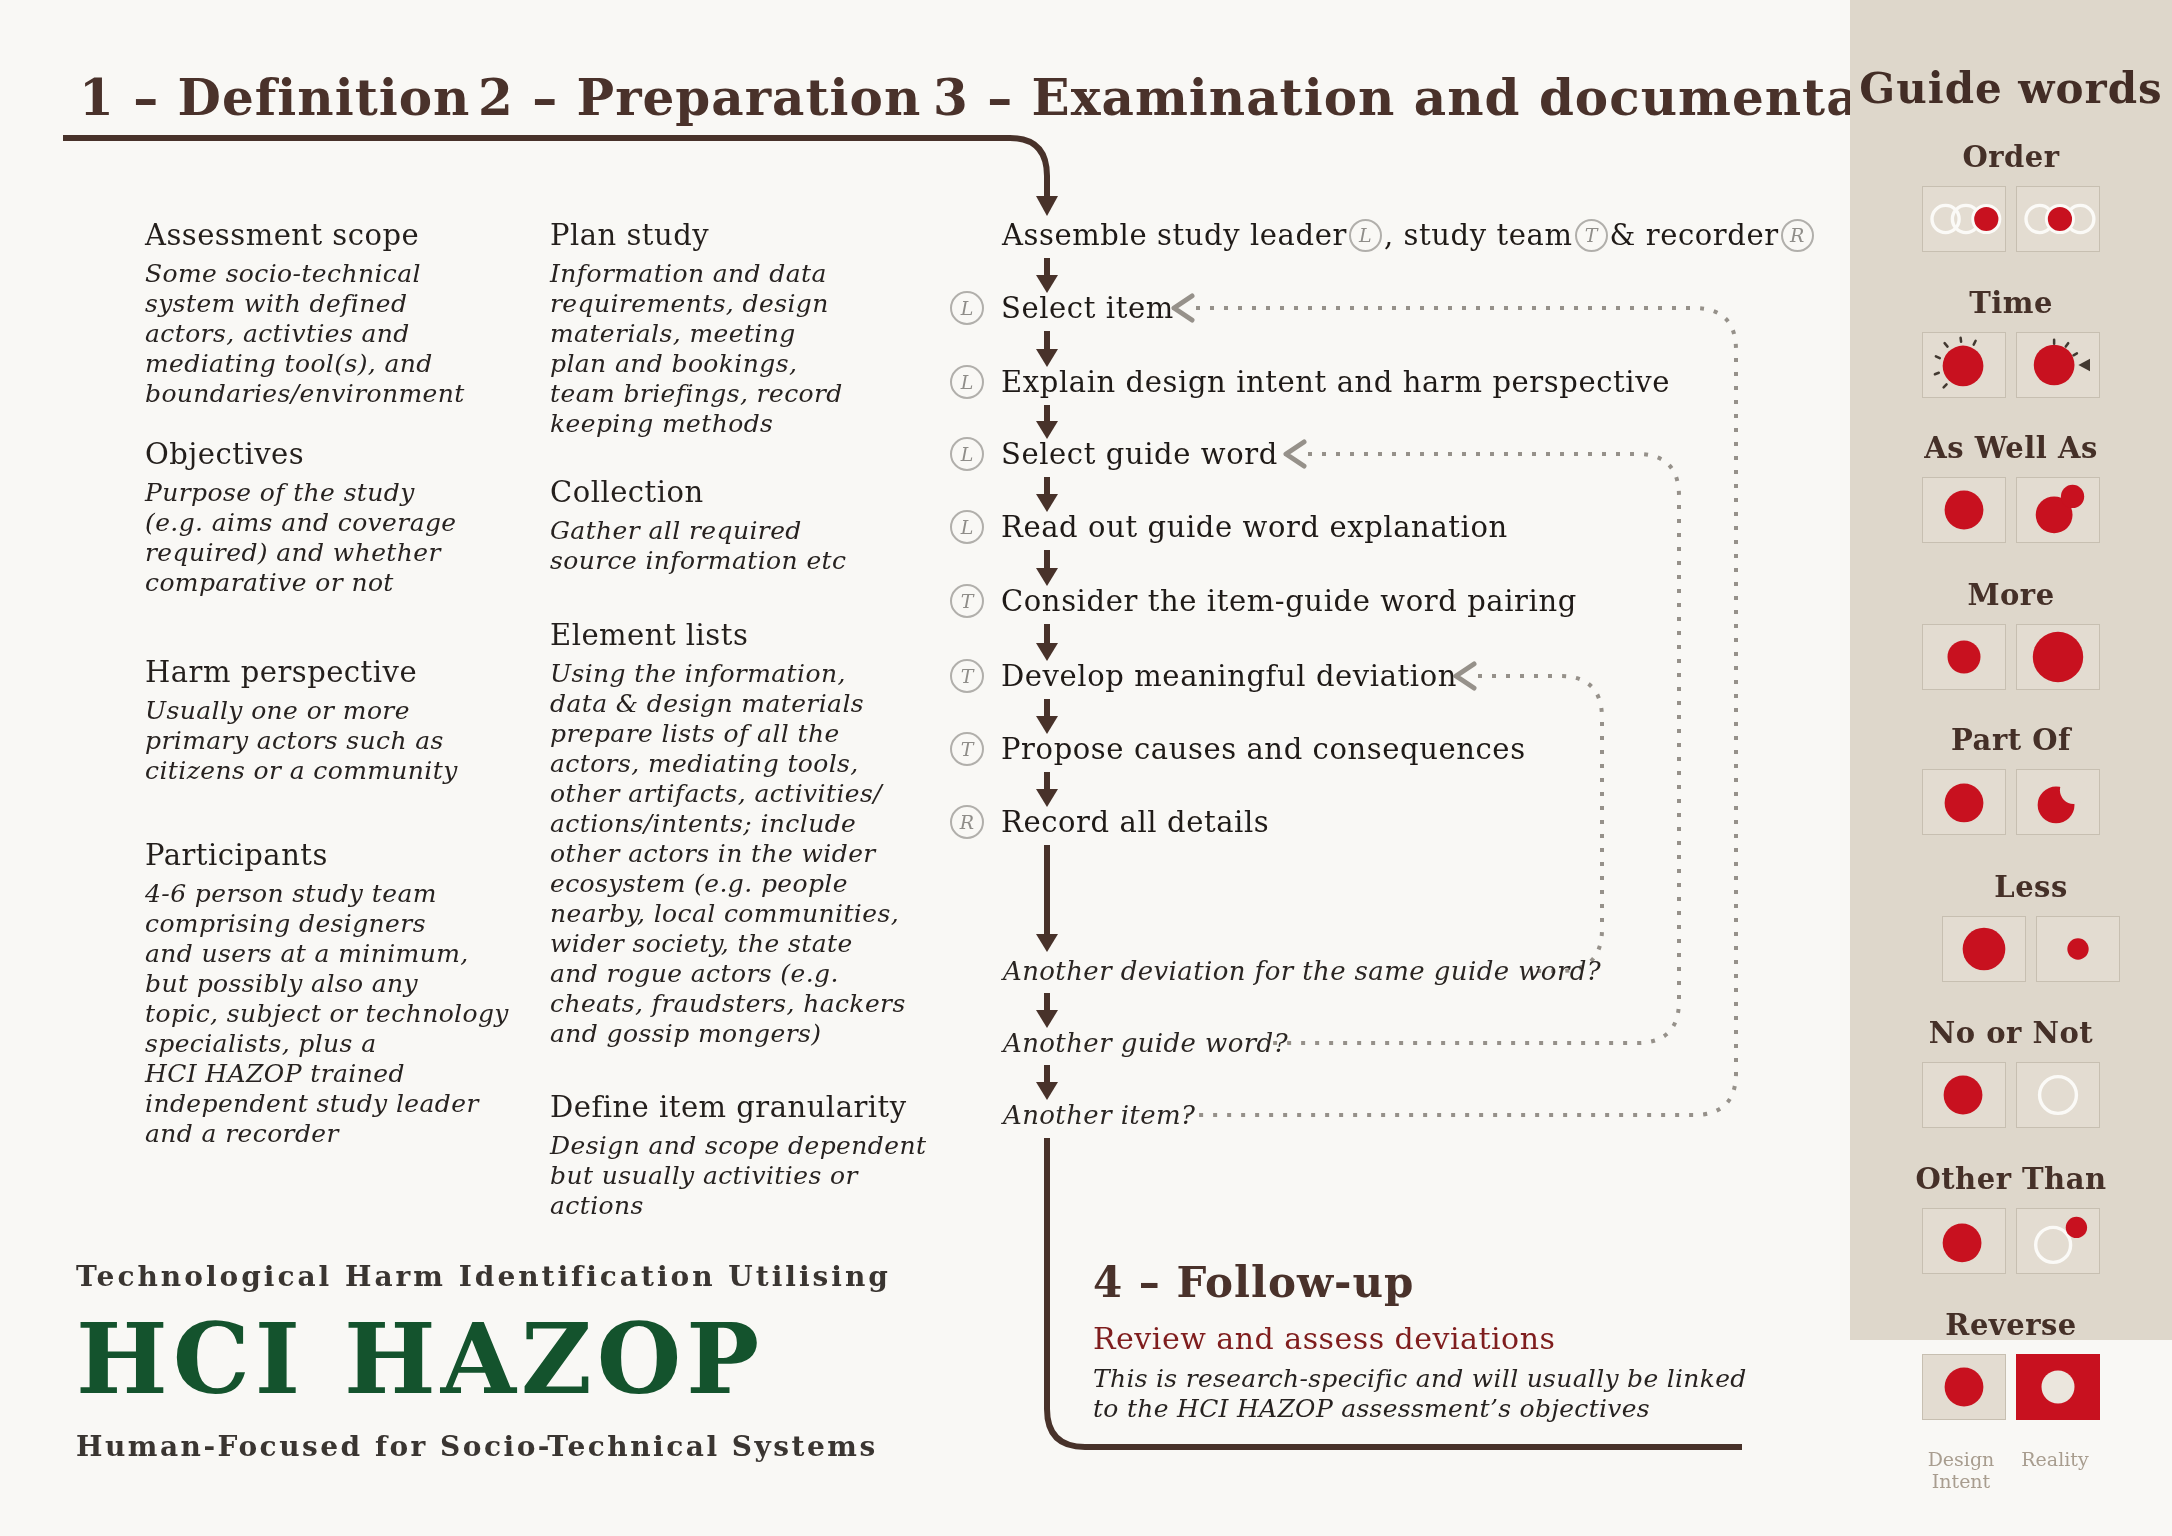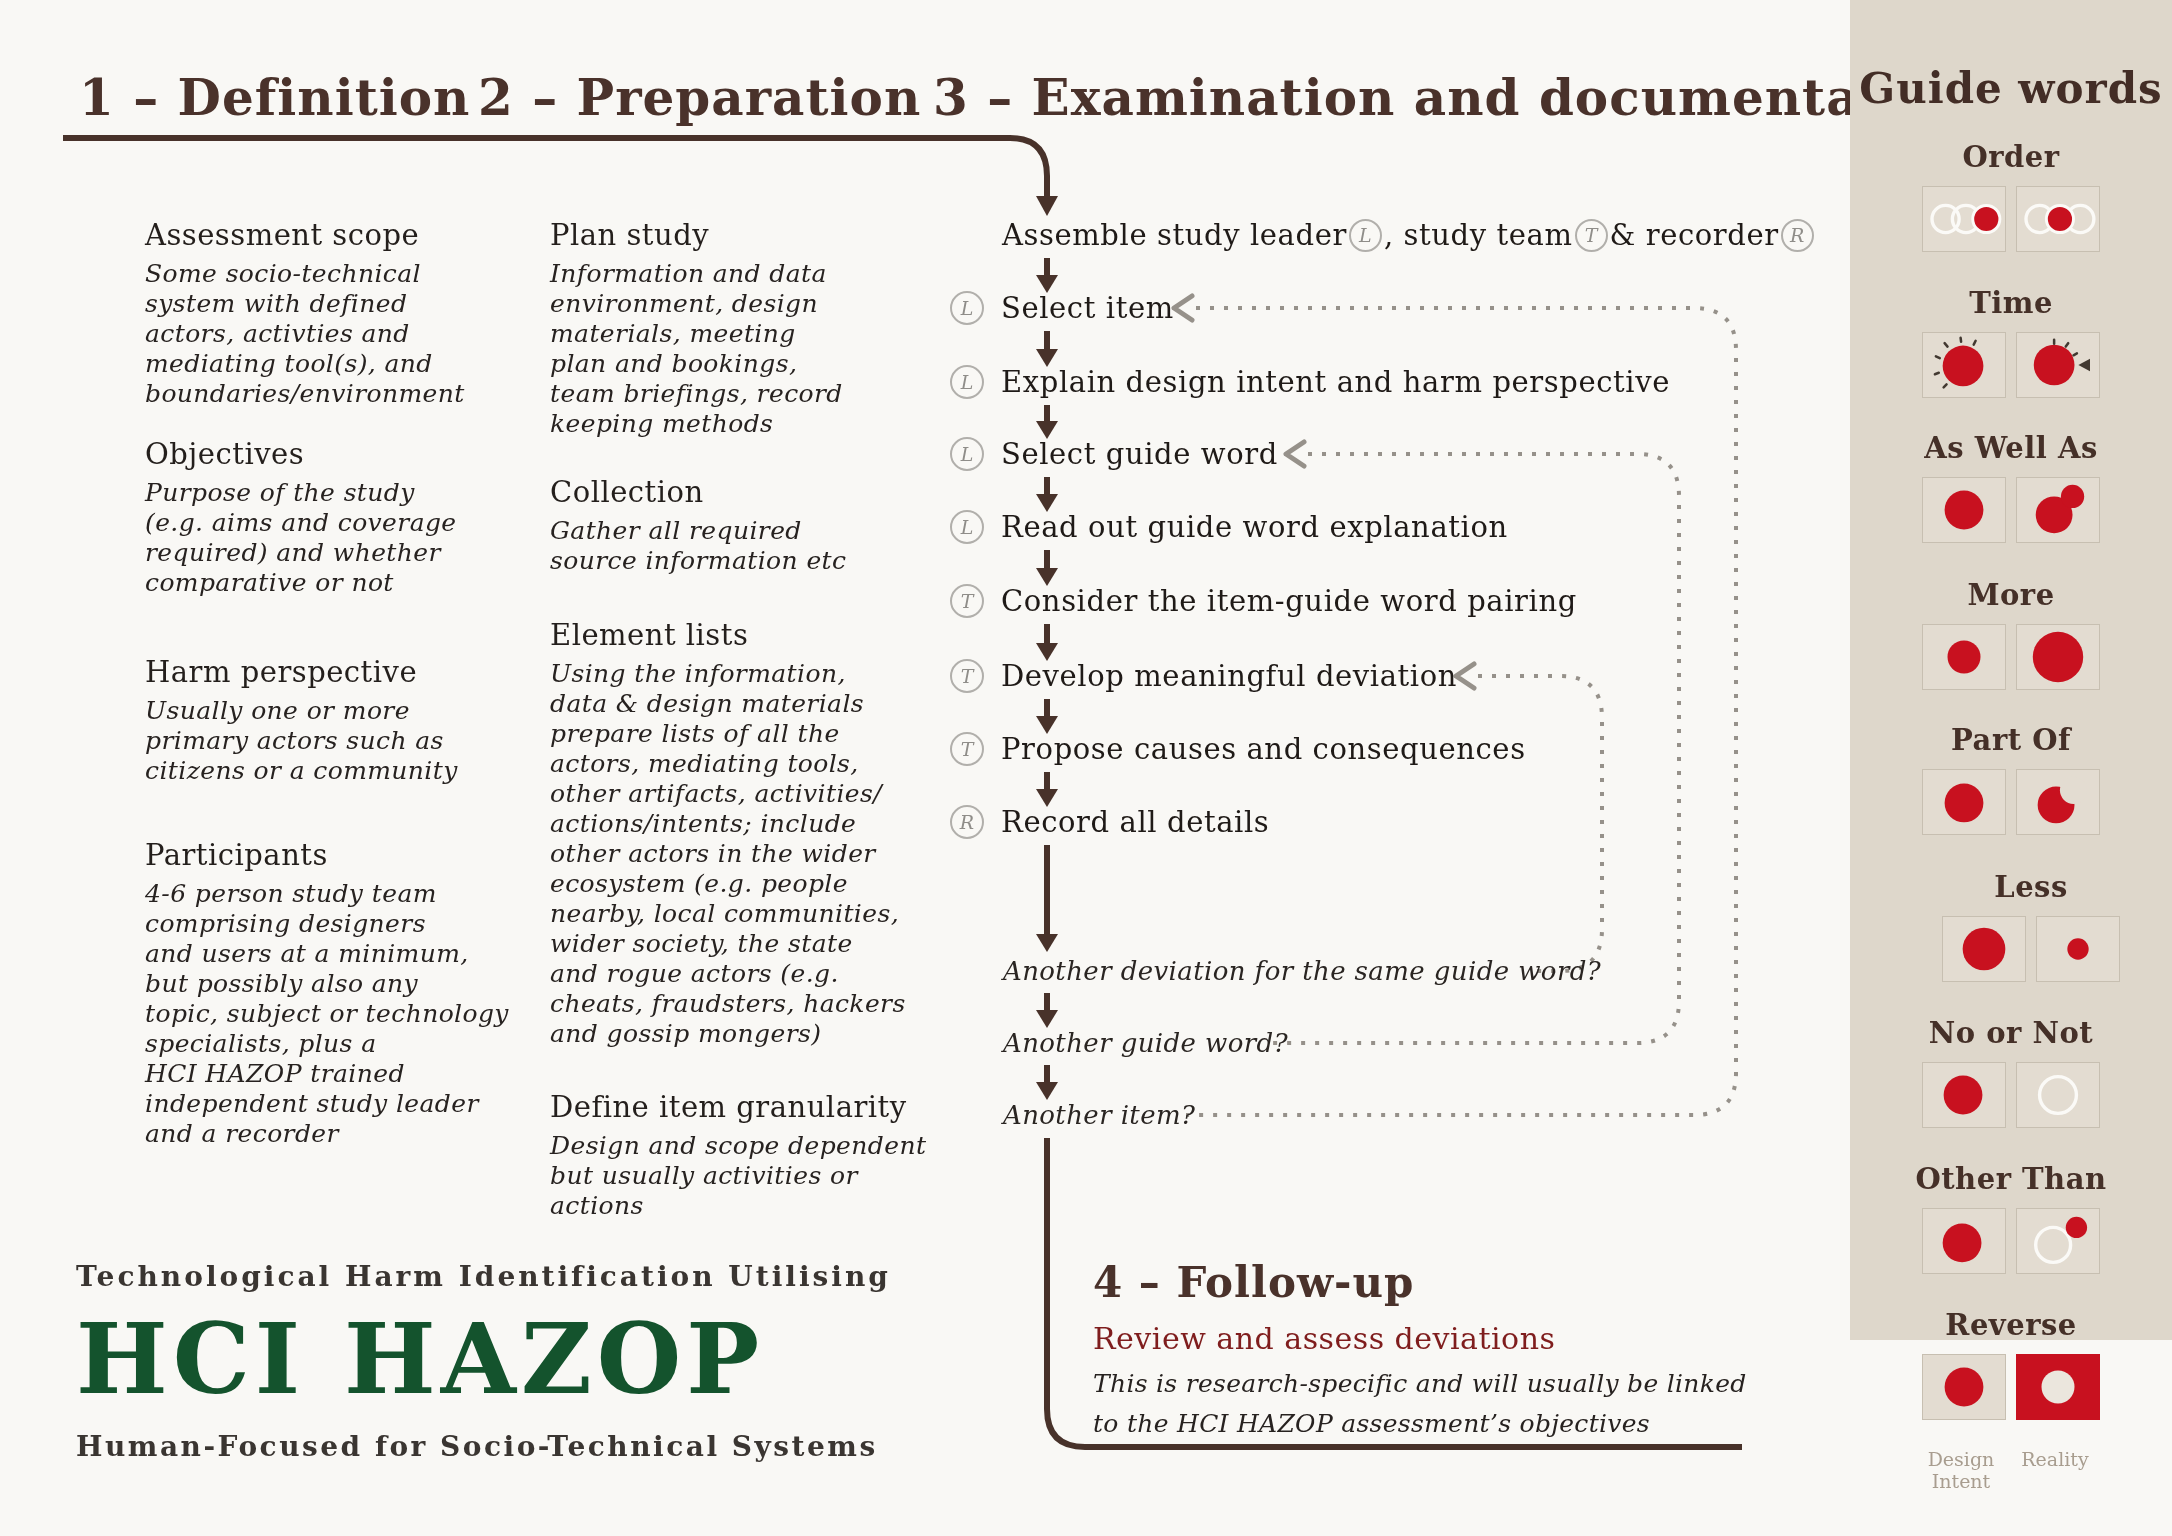--- a/index.html
+++ b/index.html
@@ -23,21 +23,21 @@
   .step .badge{margin-right:17px;}
   .step-label{font-size:29px;letter-spacing:0.6px;color:#1f1a17;}
   .assemble{position:absolute;left:1002px;top:214px;height:42px;display:flex;align-items:center;white-space:nowrap;}
   .assemble .step-label{font-size:29px;}
   .assemble .badge{width:33px;height:33px;margin:0 2px;}
   .question{position:absolute;left:1003px;font-size:26px;font-style:italic;letter-spacing:0.4px;color:#2a2522;white-space:nowrap;height:34px;display:flex;align-items:center;}
   
   #followup{position:absolute;left:1093px;top:1258px;}
   .fu-title{font-size:42px;font-weight:bold;color:#4a322b;letter-spacing:1px;}
   .fu-sub{font-size:30px;color:#7f1d1d;margin-top:14px;letter-spacing:0.5px;}
-  .fu-note{font-size:25px;font-style:italic;line-height:40px;color:#272220;margin-top:8px;white-space:pre-line;letter-spacing:0.3px;}
+  .fu-note{font-size:25px;font-style:italic;line-height:30px;color:#272220;margin-top:8px;white-space:pre-line;letter-spacing:0.3px;}
   
   #branding{position:absolute;left:76px;top:1260px;}
   .brand-line{font-size:28px;font-weight:bold;letter-spacing:3px;color:#3a3531;white-space:nowrap;}
   .brand-logo{font-size:97px;font-weight:bold;letter-spacing:5px;color:#14532d;line-height:1;margin-top:18px;white-space:nowrap;}
   .brand-line.bottom{margin-top:22px;letter-spacing:2.5px;}
   
   #sidebar{position:absolute;left:1850px;top:0;width:322px;height:1340px;background:#ded7cb;}
   .gw-title{position:absolute;top:64px;left:0;width:100%;text-align:center;font-size:42px;font-weight:bold;color:#432d26;letter-spacing:1px;}
   .gw-entry{position:absolute;left:0;width:100%;}
   .gw-label{text-align:center;font-size:29px;font-weight:bold;color:#453028;letter-spacing:0.5px;}
@@ -138,21 +138,21 @@
 HCI HAZOP trained
 independent study leader
 and a recorder</div>
     </div>
   </div>
 
   <div class="col" style="left:550px;top:0;">
     <div class="sec" style="top:218px;">
       <div class="sec-title">Plan study</div>
       <div class="sec-body">Information and data
-environment, design
+requirements, design
 materials, meeting
 plan and bookings,
 team briefings, record
 keeping methods</div>
     </div>
     <div class="sec" style="top:475px;">
       <div class="sec-title">Collection</div>
       <div class="sec-body">Gather all required
 source information etc</div>
     </div>

